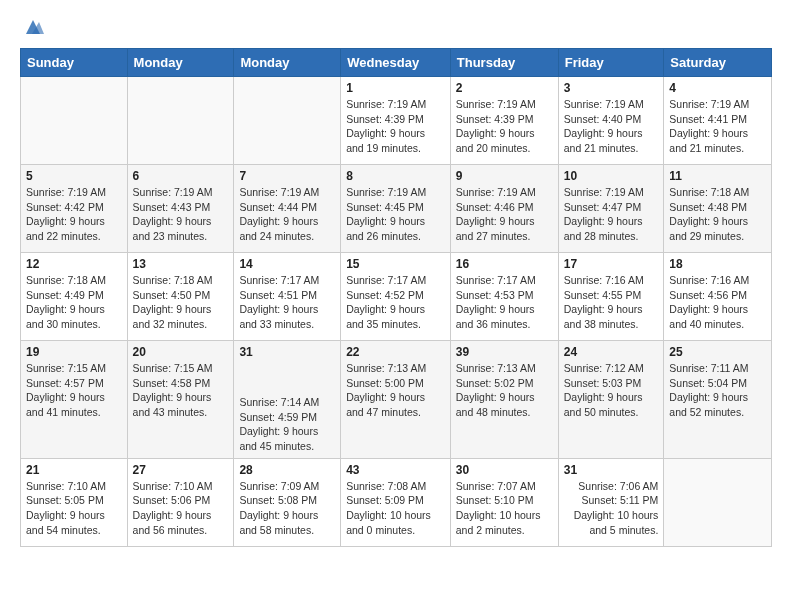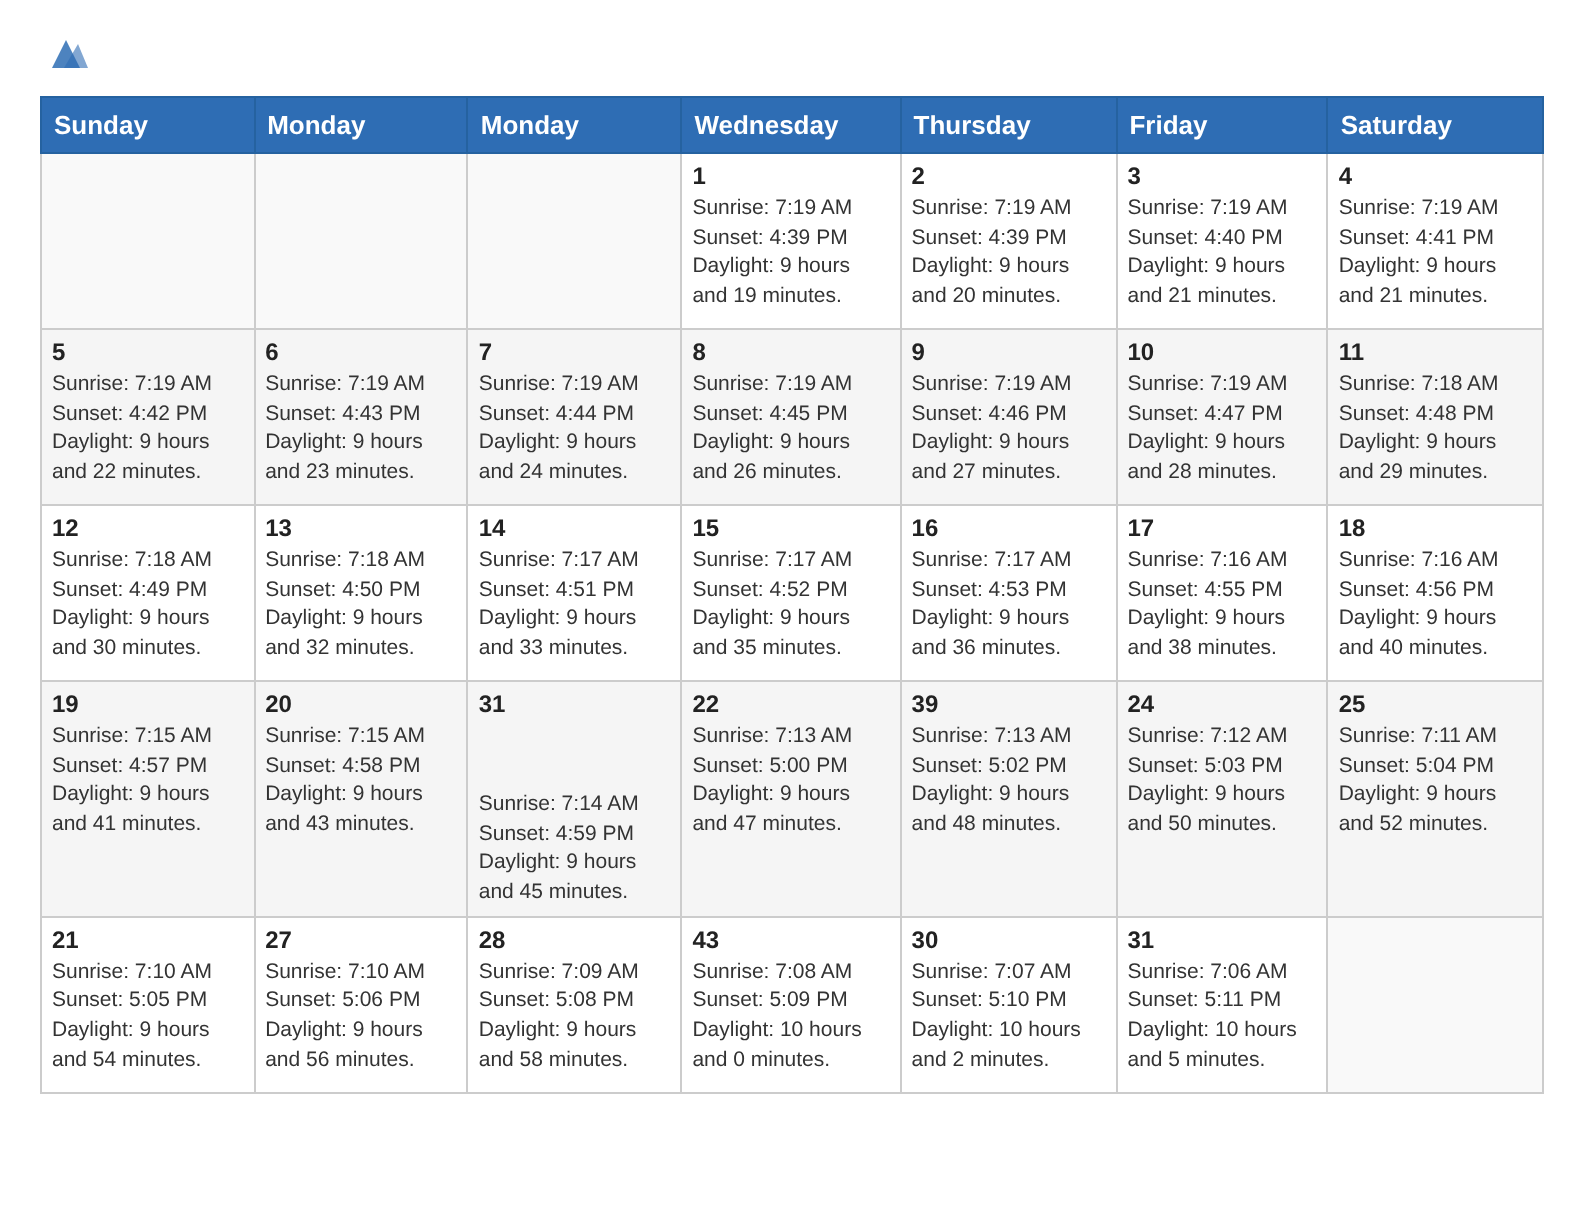--- a/index.html
+++ b/index.html
@@ -351,21 +351,21 @@
           </td>
           <td>
             <span class="day-number">30</span>
             <div class="day-info" style="white-space: pre-line;">Sunrise: 7:07 AM
 Sunset: 5:10 PM
 Daylight: 10 hours
 and 2 minutes.</div>
           </td>
           <td>
             <span class="day-number">31</span>
-            <div class="day-info" style="white-space: pre-line;">Sunrise: 7:06 AM
+            <div class="day-info" style="white-space: pre-line; text-align: right;">Sunrise: 7:06 AM
 Sunset: 5:11 PM
 Daylight: 10 hours
 and 5 minutes.</div>
           </td>
           <td class="empty-cell"></td>
         </tr>
       </tbody>
   </table>
 </div>
 

